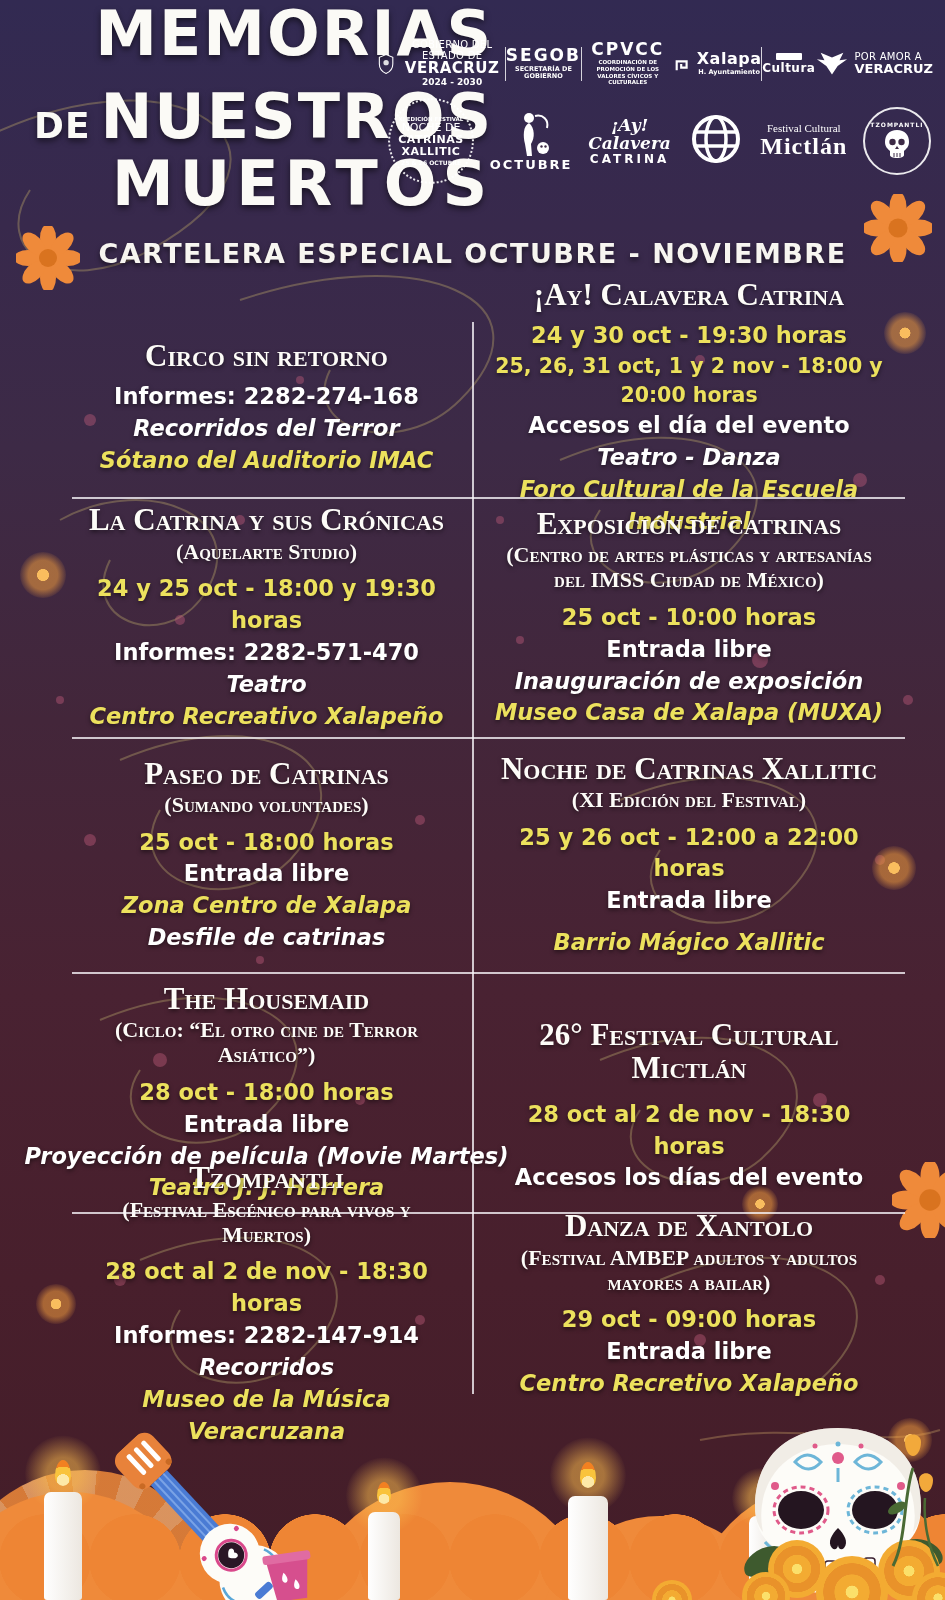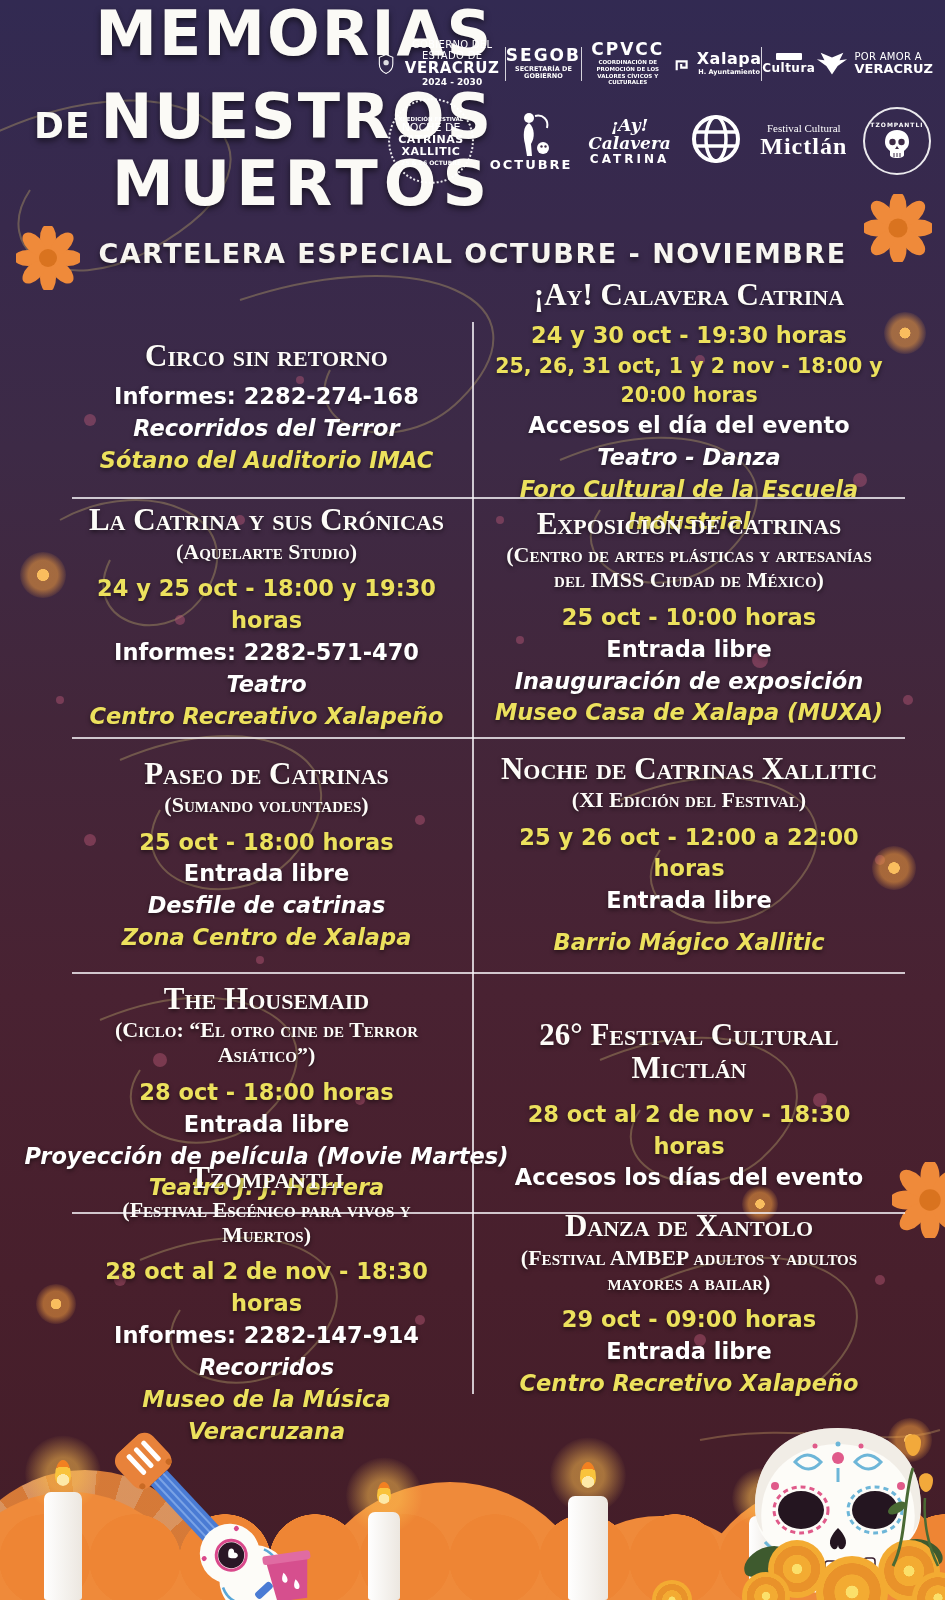--- a/index.html
+++ b/index.html
@@ -344,22 +344,22 @@
         <div class="ev-line l-venue">Museo Casa de Xalapa (MUXA)</div>
       </div>
     </div>
 
     <div class="ev">
       <div class="ev-title">Paseo de Catrinas</div>
       <div class="ev-sub">(Sumando voluntades)</div>
       <div class="ev-lines">
         <div class="ev-line l-date">25 oct - 18:00 horas</div>
         <div class="ev-line l-info">Entrada libre</div>
+        <div class="ev-line l-venue">Zona Centro de Xalapa</div>
         <div class="ev-line l-type">Desfile de catrinas</div>
-        <div class="ev-line l-venue">Zona Centro de Xalapa</div>
       </div>
     </div>
 
     <div class="ev">
       <div class="ev-title">Noche de Catrinas Xallitic</div>
       <div class="ev-sub">(XI Edición del Festival)</div>
       <div class="ev-lines">
         <div class="ev-line l-date">25 y 26 oct - 12:00 a 22:00 horas</div>
         <div class="ev-line l-info">Entrada libre</div>
         <div class="ev-line l-venue" style="margin-top:10px;">Barrio Mágico Xallitic</div>

